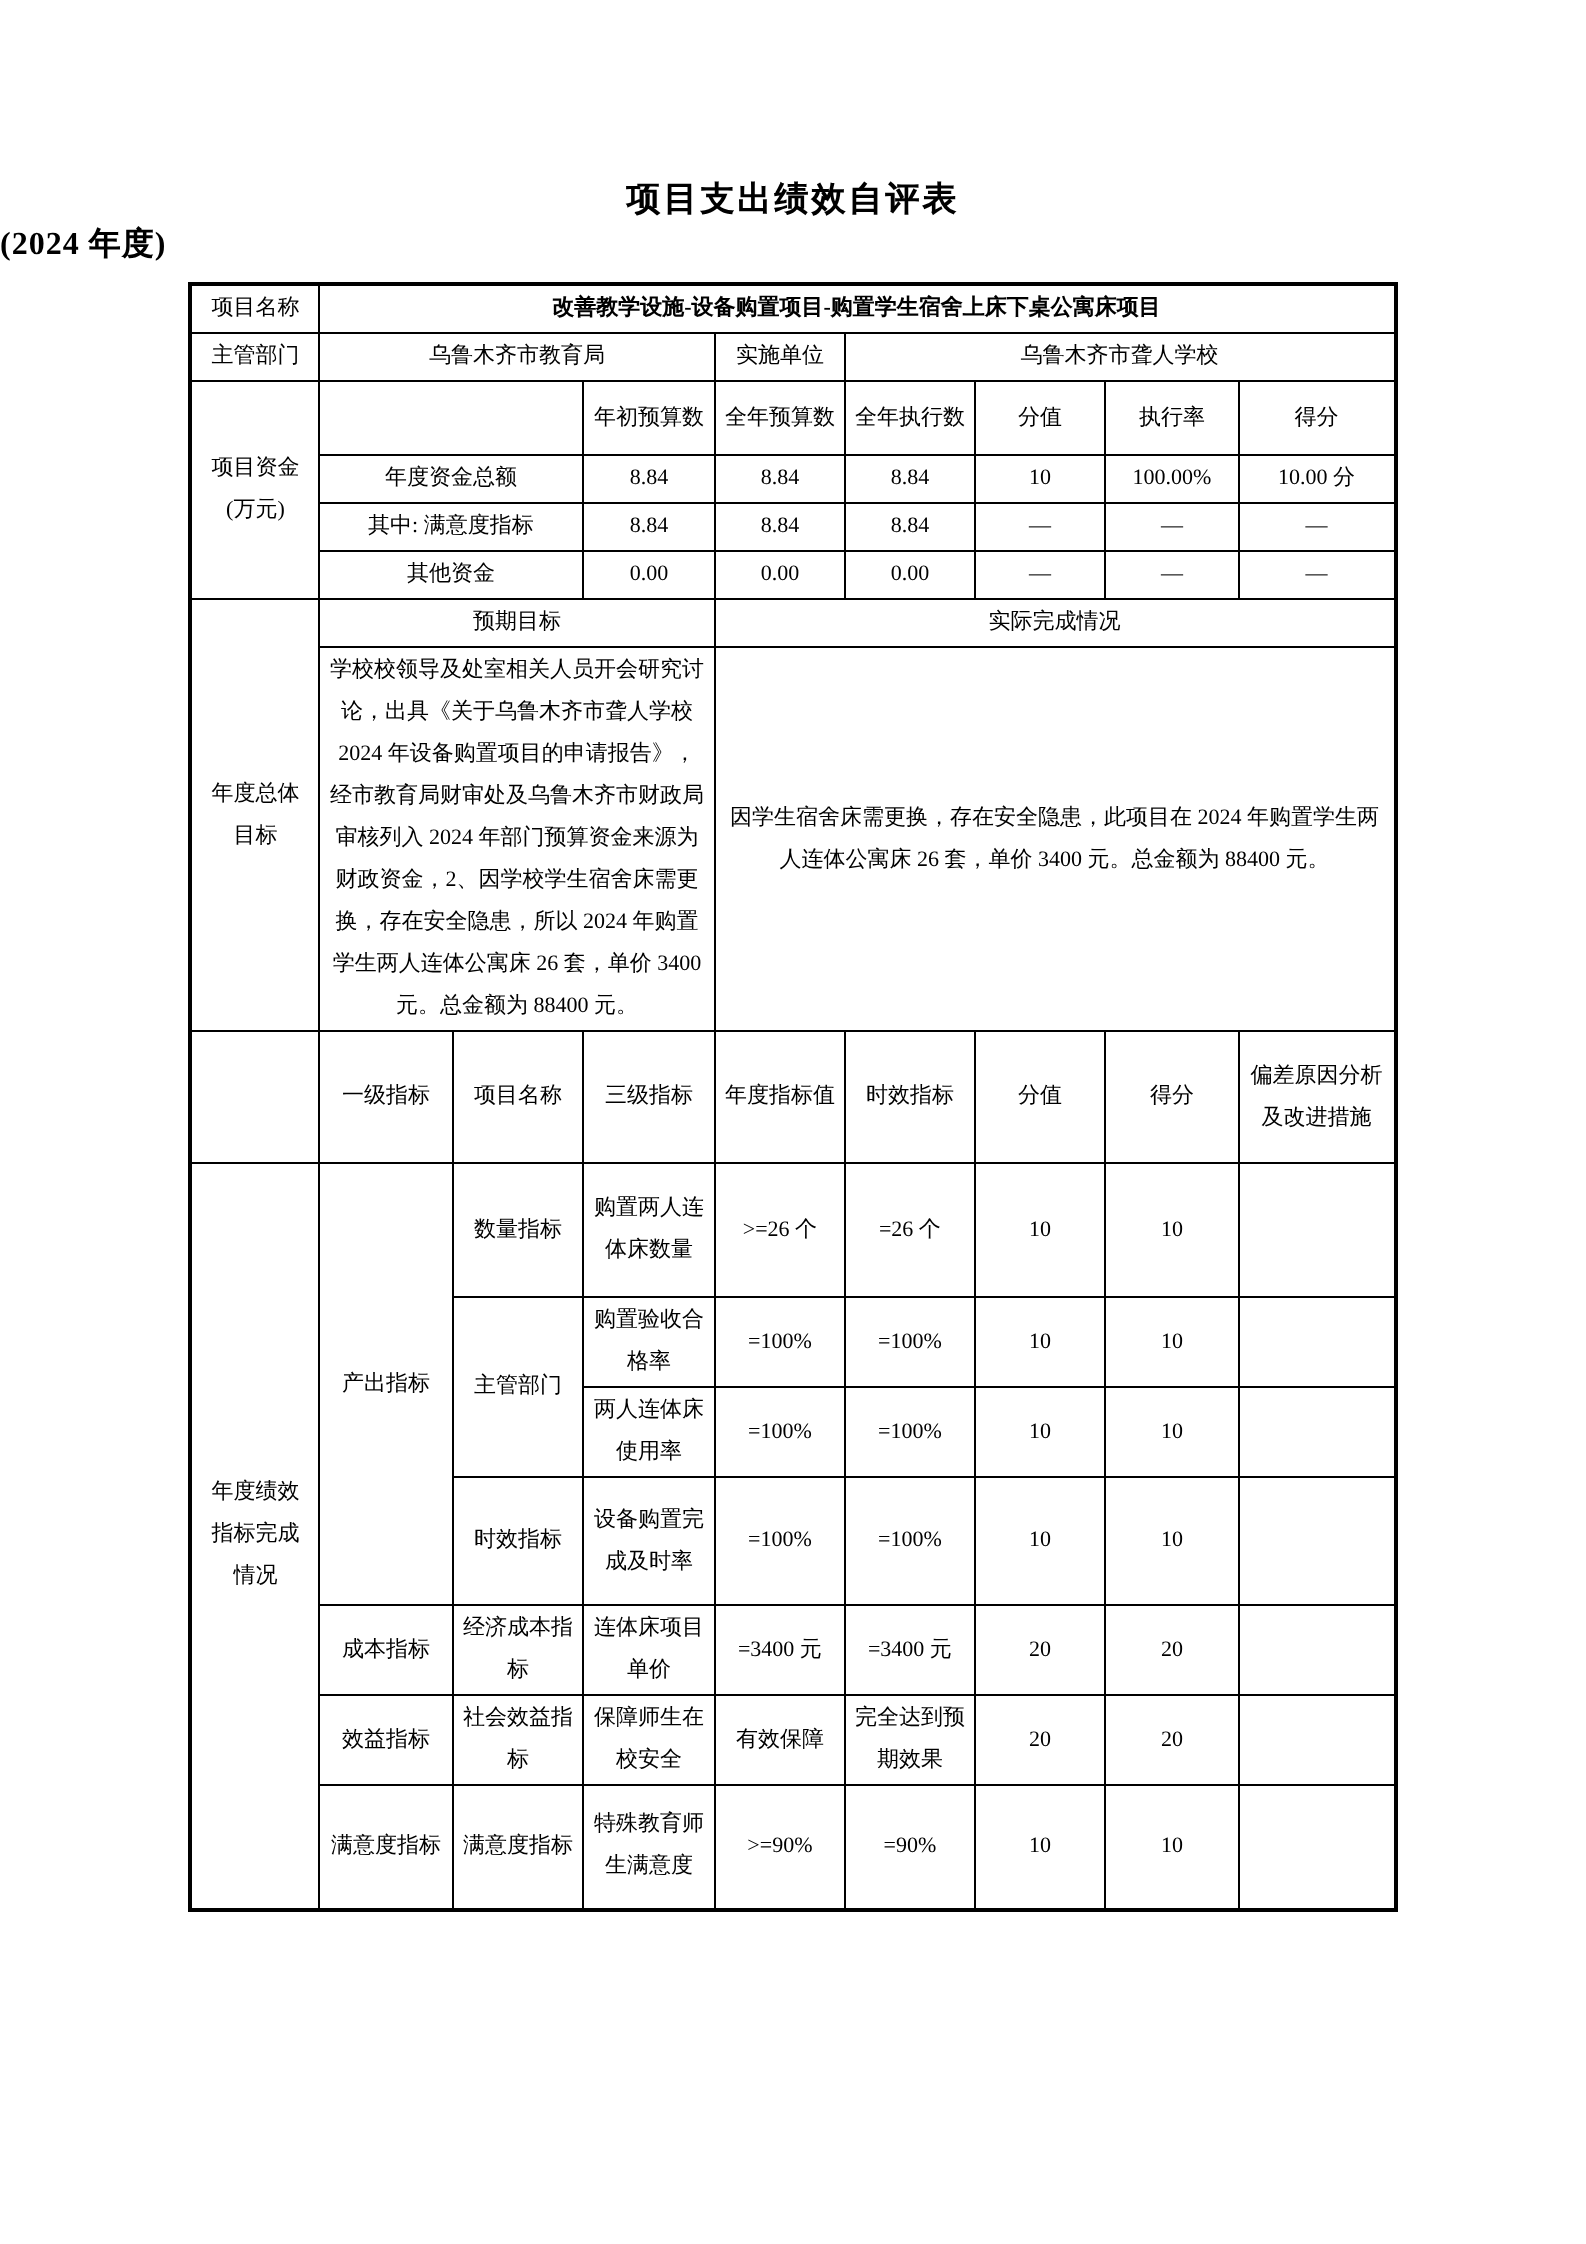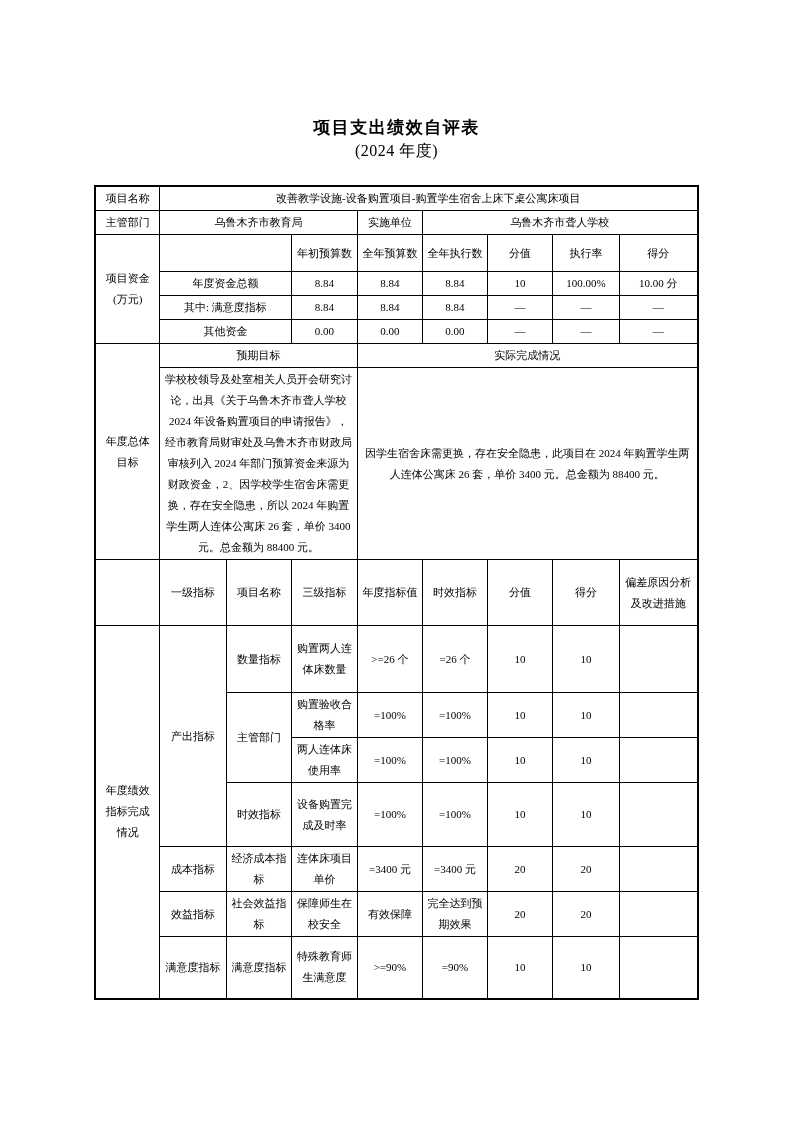--- a/index.html
+++ b/index.html
@@ -8,52 +8,52 @@
     position: relative;
     width: 793px;
     height: 1122px;
     margin: 0 auto;
     background: #ffffff;
     font-family: "Liberation Serif", "DejaVu Serif", serif;
     color: #000000;
     overflow: hidden;
   }
   .doc-title {
-    padding-top: 116px;
+    padding-top: 88px;
     text-align: center;
     font-size: 17px;
     font-weight: bold;
     letter-spacing: 1.5px;
     line-height: 24px;
   }
   .doc-subtitle {
-    text-align: center;
+    text-align: left;
     font-size: 16px;
-    font-weight: normal;
+    font-weight: bold;
     letter-spacing: 0.5px;
     line-height: 22px;
   }
   table.main {
     border-collapse: collapse;
     table-layout: fixed;
     width: 602px;
-    margin: 23px auto 0 auto;
+    margin: 7px auto 0 auto;
     border: 2.5px solid #000;
   }
   table.main td {
     border: 1.5px solid #000;
     font-size: 11px;
     text-align: center;
     vertical-align: middle;
     padding: 1px 4px;
     line-height: 21px;
     overflow: hidden;
   }
   td.thick-top { border-top-width: 2.5px; }
-  td.bold { font-weight: normal; }
+  td.bold { font-weight: bold; }
   td.goal-text {
     text-align: justify;
     text-justify: inter-character;
     line-height: 20.8px;
     padding: 4px 8px;
     vertical-align: middle;
     font-family: Liberation Serif, serif;
   }
   td.goal-text-right {
     text-align: left;

